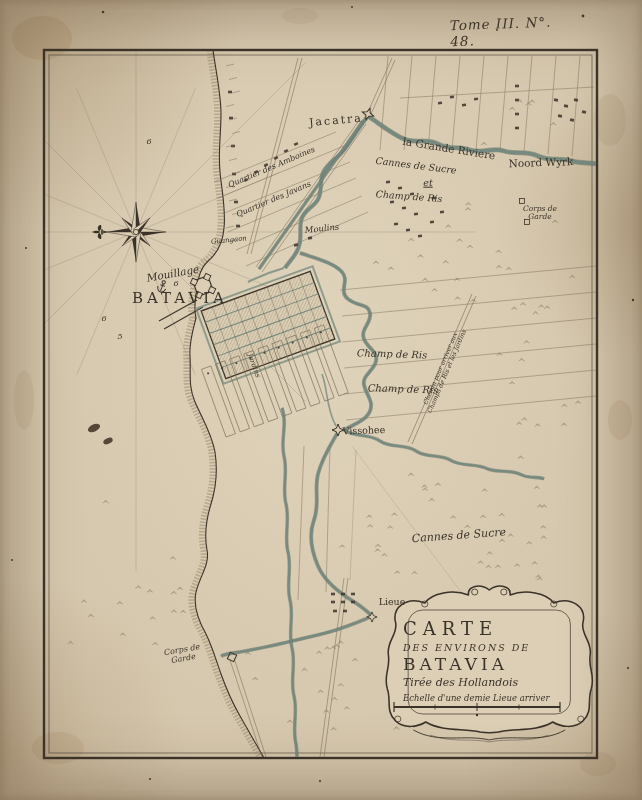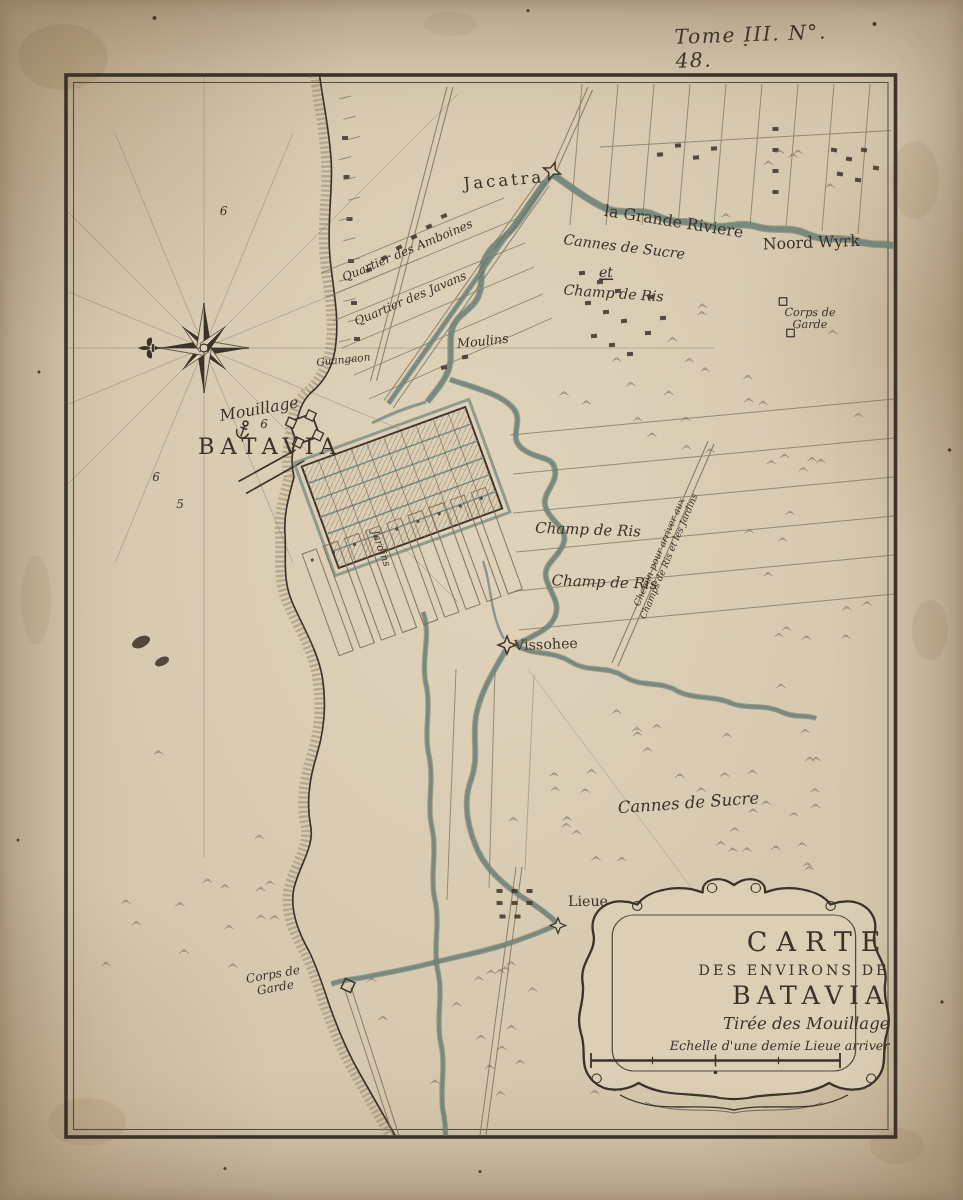--- a/index.html
+++ b/index.html
@@ -16,24 +16,24 @@
     box-shadow: inset 0 0 60px 18px rgba(88,64,38,.38), inset 0 0 10px 2px rgba(88,64,38,.22);}
   #map-svg{position:absolute;left:0;top:0;z-index:1;}
   #labels{position:absolute;inset:0;z-index:3;}
   .map-label{position:absolute;color:var(--ink,#3b332a);white-space:pre-line;text-align:center;
     line-height:1.12;pointer-events:none;transform-origin:center;}
   .it{font-style:italic;}
   .sp1{letter-spacing:2px;}
   .sp2{letter-spacing:4px;}
   .plate{position:absolute;left:514px;top:31px;transform:translate(-50%,-50%) rotate(-2deg);
     font-style:italic;font-size:13.5px;letter-spacing:1px;color:var(--ink,#3b332a);z-index:3;}
-  #cartouche-text{position:absolute;left:403px;top:618px;width:172px;text-align:right;
-    color:var(--ink,#3b332a);z-index:4;margin-left:18px;}
+  #cartouche-text{position:absolute;left:403px;top:618px;width:172px;text-align:left;
+    color:var(--ink,#3b332a);z-index:4;}
   #cartouche-text .c1{font-size:18px;letter-spacing:6px;}
-  #cartouche-text .c2{font-size:9.5px;letter-spacing:2px;margin-top:3px;}
+  #cartouche-text .c2{font-size:9.5px;letter-spacing:2px;font-style:italic;margin-top:3px;}
   #cartouche-text .c3{font-size:17px;letter-spacing:4px;margin-top:1px;}
   #cartouche-text .c4{font-size:11px;font-style:italic;margin-top:2px;}
   #cartouche-text .c5{font-size:8.5px;font-style:italic;margin-top:4px;white-space:nowrap;}
 </style>
 </head>
 <body>
 
 <div id="page">
 
 <svg id="map-svg" width="642" height="800" viewBox="0 0 642 800">
@@ -480,21 +480,21 @@
 
 <div id="labels">
       <div class="map-label sp1" style="left: 336px; top: 121px; font-size: 11px; transform: translate(-50%, -50%) rotate(-5deg);">Jacatra</div>
       <div class="map-label " style="left: 449px; top: 149px; font-size: 10.5px; transform: translate(-50%, -50%) rotate(9deg);">la Grande Riviere</div>
       <div class="map-label " style="left: 541px; top: 163px; font-size: 10.5px; transform: translate(-50%, -50%) rotate(-2deg);">Noord Wyrk</div>
       <div class="map-label it" style="left: 272px; top: 168px; font-size: 8px; transform: translate(-50%, -50%) rotate(-23deg);">Quartier des Amboines</div>
       <div class="map-label it" style="left: 274px; top: 200px; font-size: 8px; transform: translate(-50%, -50%) rotate(-23deg);">Quartier des Javans</div>
       <div class="map-label it" style="left: 229px; top: 241px; font-size: 7px; transform: translate(-50%, -50%) rotate(-6deg);">Guangaon</div>
       <div class="map-label it" style="left: 322px; top: 229px; font-size: 8.5px; transform: translate(-50%, -50%) rotate(-6deg);">Moulins</div>
       <div class="map-label it" style="left: 416px; top: 166px; font-size: 9.5px; transform: translate(-50%, -50%) rotate(7deg);">Cannes de Sucre</div>
-      <div class="map-label it" style="left: 404px; top: 183px; font-size: 9.5px; transform: translate(-50%, -50%) rotate(0deg); text-decoration: underline;">et</div>
+      <div class="map-label it" style="left: 428px; top: 183px; font-size: 9.5px; transform: translate(-50%, -50%) rotate(0deg); text-decoration: underline;">et</div>
       <div class="map-label it" style="left: 409px; top: 197px; font-size: 9.5px; transform: translate(-50%, -50%) rotate(4deg);">Champ de Ris</div>
       <div class="map-label it" style="left: 540px; top: 213px; font-size: 7.5px; transform: translate(-50%, -50%) rotate(0deg);">Corps de
 Garde</div>
       <div class="map-label it" style="left: 173px; top: 274px; font-size: 10.5px; transform: translate(-50%, -50%) rotate(-10deg);">Mouillage</div>
       <div class="map-label sp2" style="left: 180px; top: 298px; font-size: 15px; transform: translate(-50%, -50%) rotate(0deg);">BATAVIA</div>
       <div class="map-label it" style="left: 392px; top: 354px; font-size: 10px; transform: translate(-50%, -50%) rotate(2deg);">Champ de Ris</div>
       <div class="map-label it" style="left: 403px; top: 389px; font-size: 10px; transform: translate(-50%, -50%) rotate(2deg);">Champ de Ris</div>
       <div class="map-label it" style="left: 444px; top: 370px; font-size: 6.2px; transform: translate(-50%, -50%) rotate(-67deg);">Chemin pour arriver aux
 Champs de Ris et les Jardins</div>
       <div class="map-label " style="left: 364px; top: 431px; font-size: 9.5px; transform: translate(-50%, -50%) rotate(-2deg);">Vissohee</div>
@@ -506,18 +506,18 @@
       <div class="map-label it" style="left: 149px; top: 142px; font-size: 8px; transform: translate(-50%, -50%) rotate(0deg);">6</div>
       <div class="map-label it" style="left: 176px; top: 284px; font-size: 8px; transform: translate(-50%, -50%) rotate(0deg);">6</div>
       <div class="map-label it" style="left: 104px; top: 319px; font-size: 8px; transform: translate(-50%, -50%) rotate(0deg);">6</div>
       <div class="map-label it" style="left: 120px; top: 337px; font-size: 8px; transform: translate(-50%, -50%) rotate(0deg);">5</div>
     </div>
 
 <div id="cartouche-text">
   <div class="c1">CARTE</div>
   <div class="c2">DES ENVIRONS DE</div>
   <div class="c3">BATAVIA</div>
-  <div class="c4">Tirée des Mouillage</div>
+  <div class="c4">Tirée des Hollandois</div>
   <div class="c5">Echelle d'une demie Lieue arriver</div>
 </div>
 
 <div id="vignette"></div>
 </div>
 
 </body></html>

